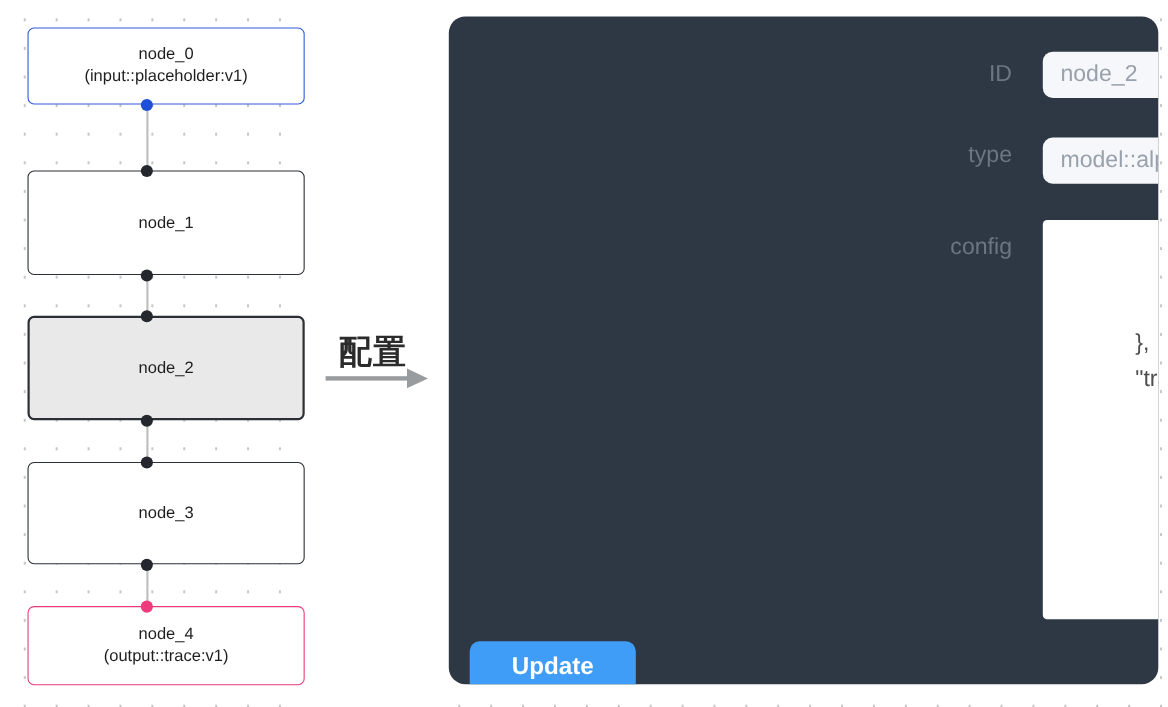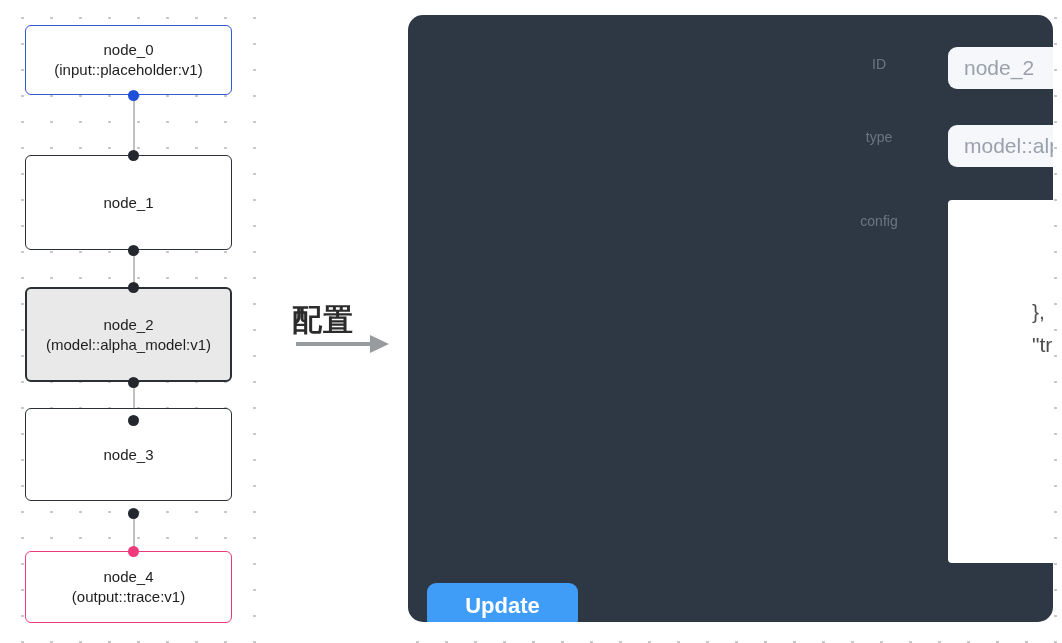--- a/index.html
+++ b/index.html
@@ -11,62 +11,62 @@
   .dot-grid{
     position:absolute;top:0;height:643px;
     background-image:radial-gradient(circle,#c6c6c6 1.1px,transparent 1.3px);
     background-size:29px 26px;background-position:8px 5px;
   }
   #dots-left{left:0;width:272px;}
   #dots-right{left:395px;width:667px;}
 
   
   .node{
-    position:absolute;left:25px;width:207px;box-sizing:border-box;
+    position:absolute;left:25px;width:252px;box-sizing:border-box;
     background:#ffffff;border:1.5px solid #2b2f36;border-radius:6px;
     display:flex;flex-direction:column;align-items:center;justify-content:center;
     text-align:center;font-size:15px;line-height:20px;color:#1e1e1e;
     padding:0 12px;z-index:3;
   }
   .node .sub{word-break:break-all;}
   #node0{top:25px;height:70px;border-color:#2f5bd7;}
   #node1{top:155px;height:95px;}
   #node2{top:287px;height:95px;background:#e9e9e9;border-width:2px;}
-  #node3{top:408px;height:93px;}
+  #node3{top:420px;height:93px;}
   #node4{top:551px;height:72px;border-color:#ea3a7c;text-align:right;}
 
   .edge{position:absolute;left:133px;width:2px;background:#c0c0c0;z-index:2;}
   #edge1{top:95px;height:60px;}
   #edge2{top:250px;height:37px;}
   #edge3{top:382px;height:38px;}
   #edge4{top:513px;height:38px;}
 
   .port{position:absolute;width:11px;height:11px;border-radius:50%;
     background:#24272e;left:128px;margin-top:-5px;z-index:4;}
   .port.blue{background:#1d4fd8;}
   .port.pink{background:#ef3a7e;}
 
   
   #transfer-label{
-    position:absolute;left:292px;top:300px;font-size:30px;font-weight:600;
+    position:absolute;left:308px;top:300px;font-size:30px;font-weight:600;
     color:#2b2b2b;z-index:3;letter-spacing:1px;
   }
   #transfer-arrow{position:absolute;left:296px;top:335px;width:94px;height:18px;z-index:3;}
   #transfer-arrow .shaft{position:absolute;left:0;top:7px;width:76px;height:4px;background:#999c9f;}
   #transfer-arrow .head{position:absolute;left:74px;top:0;width:0;height:0;
     border-left:19px solid #999c9f;border-top:9px solid transparent;border-bottom:9px solid transparent;}
 
   
   #panel{
     position:absolute;left:408px;top:15px;width:645px;height:607px;
     background:#2e3844;border-radius:15px;overflow:hidden;z-index:5;
   }
   .field-label{
-    position:absolute;left:430px;width:82px;text-align:center;
-    font-size:14px;color:#6c7582;z-index:6;
+    position:absolute;left:430px;width:82px;text-align:right;
+    font-size:21px;color:#6c7582;z-index:6;
   }
   #label-id{top:41px;}
   #label-type{top:114px;}
   #label-config{top:198px;}
 
   .panel-input{
     position:absolute;left:540px;width:490px;height:42px;box-sizing:border-box;
     background:#f5f7fa;border:none;border-radius:9px;outline:none;
     font-size:21px;color:#99a1ac;padding:0 16px;z-index:6;
     font-family:"Liberation Sans","DejaVu Sans",sans-serif;
@@ -113,21 +113,20 @@
 
 <div class="node" id="node0">
   <div>node_0</div>
   <div class="sub">(input::placeholder:v1)</div>
 </div>
 <div class="node" id="node1">
   <div>node_1</div>
 </div>
 <div class="node" id="node2">
   <div>node_2</div>
-  <div class="sub">(model::alpha_model:v1)</div>
 </div>
 <div class="node" id="node3">
   <div>node_3</div>
 </div>
 <div class="node" id="node4">
   <div>node_4</div>
   <div class="sub">(output::trace:v1)</div>
 </div>
 
 <div id="transfer-label">配置</div>

